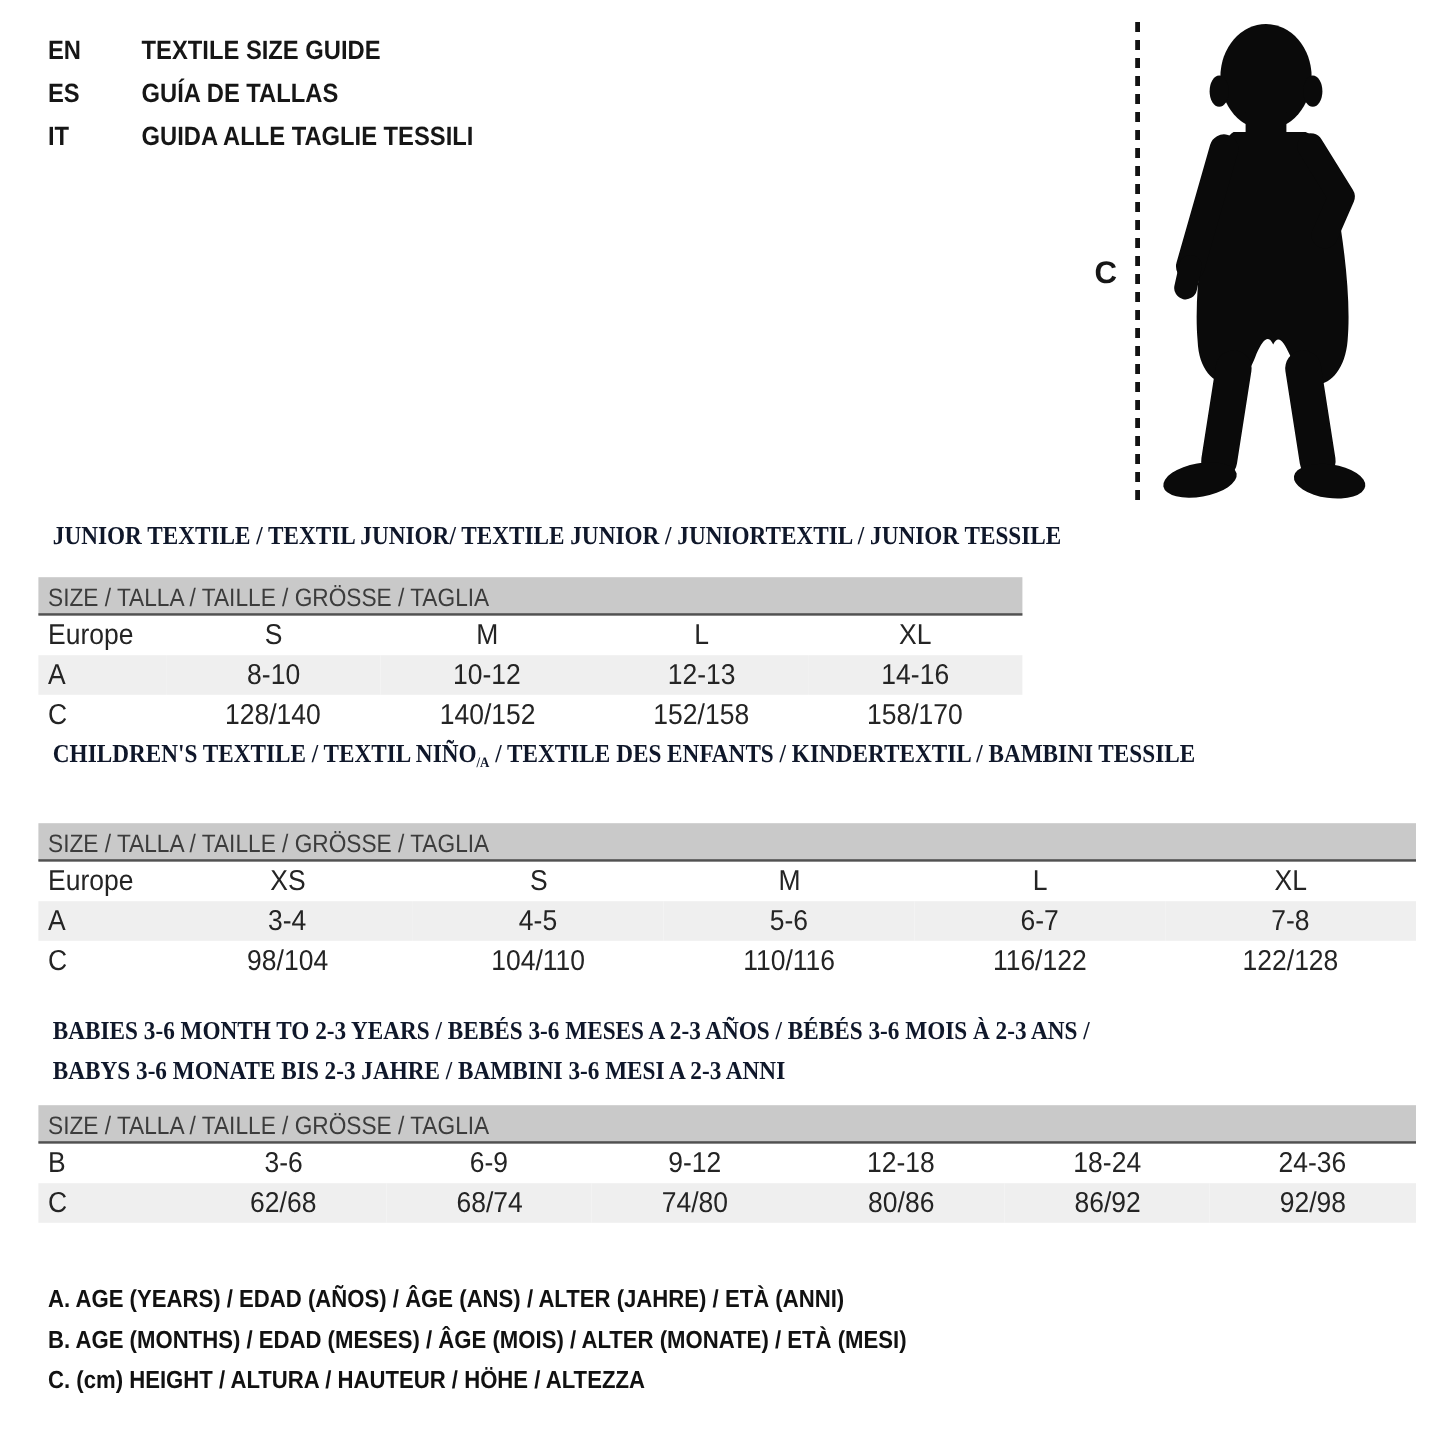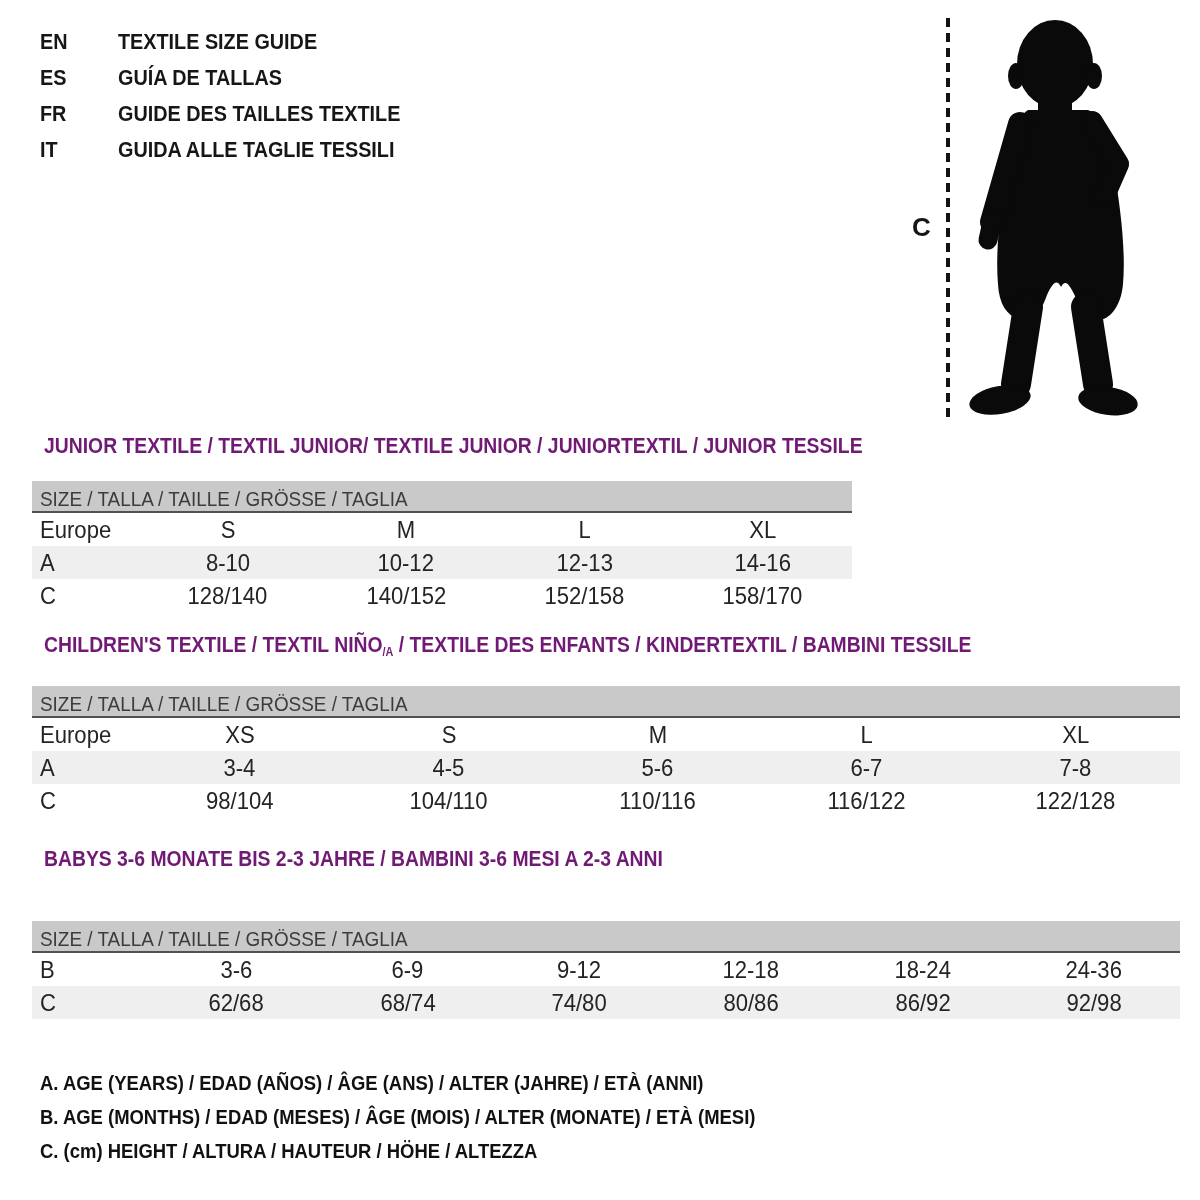--- a/index.html
+++ b/index.html
@@ -33,24 +33,24 @@
 
   
   .dash-line{
     position:absolute;left:946px;top:18px;width:4px;height:400px;
     background:repeating-linear-gradient(to bottom,#121212 0px,#121212 9px,transparent 9px,transparent 15px);
   }
   .figure-c{position:absolute;left:912px;top:212px;font-size:26px;font-weight:700;}
   .toddler-svg{position:absolute;left:958px;top:12px;color:var(--silhouette);}
 
   
-  .section-title{position:absolute;left:44px;font-size:21.5px;font-weight:700;color:#701a75;}
+  .section-title{position:absolute;left:44px;font-size:21.5px;font-weight:700;color:#0f172a;font-family:Liberation Serif, serif;}
   .title-sub{font-size:12px;vertical-align:-4px;font-weight:700;}
   #junior-title{top:434px;}
-  #children-title{top:633px;text-align:right;}
+  #children-title{top:616px;text-align:right;}
   #babies-title{top:843px;line-height:33px;}
 
   
   .size-block{position:absolute;left:32px;}
   #junior-block{top:481px;width:820px;}
   #children-block{top:686px;width:1148px;}
   #babies-block{top:921px;width:1148px;}
   .size-bar{
     height:32px;background:var(--bar-bg);border-bottom:2px solid var(--bar-border);
     display:flex;align-items:flex-end;padding-left:8px;
@@ -72,24 +72,20 @@
 <div class="page">
 
   <div class="lang-header">
     <div class="lang-row">
       <span class="lang-code"><span class="cond">EN</span></span>
       <span class="lang-title"><span class="cond">TEXTILE SIZE GUIDE</span></span>
     </div>
     <div class="lang-row">
       <span class="lang-code"><span class="cond">ES</span></span>
       <span class="lang-title"><span class="cond">GUÍA DE TALLAS</span></span>
-    </div>
-    <div class="lang-row">
-      <span class="lang-code"><span class="cond">FR</span></span>
-      <span class="lang-title"><span class="cond">GUIDE DES TAILLES TEXTILE</span></span>
     </div>
     <div class="lang-row">
       <span class="lang-code"><span class="cond">IT</span></span>
       <span class="lang-title"><span class="cond">GUIDA ALLE TAGLIE TESSILI</span></span>
     </div>
   </div>
 
   <div class="dash-line"></div>
   <div class="figure-c">C</div>
   <svg class="toddler-svg" width="185" height="410" viewBox="0 0 185 410" aria-hidden="true">
@@ -189,20 +185,21 @@
         <td><span class="cond-c">104/110</span></td>
         <td><span class="cond-c">110/116</span></td>
         <td><span class="cond-c">116/122</span></td>
         <td><span class="cond-c">122/128</span></td>
       </tr>
     </tbody>
       </table>
   </div>
 
   <div class="section-title" id="babies-title">
+    <div><span class="cond">BABIES 3-6 MONTH TO 2-3 YEARS / BEBÉS 3-6 MESES A 2-3 AÑOS / BÉBÉS 3-6 MOIS À 2-3 ANS /</span></div>
     <div><span class="cond">BABYS 3-6 MONATE BIS 2-3 JAHRE / BAMBINI 3-6 MESI A 2-3 ANNI</span></div>
   </div>
   <div class="size-block" id="babies-block">
     <div class="size-bar">
       <span class="cond">SIZE / TALLA / TAILLE / GRÖSSE / TAGLIA</span>
     </div>
     <table class="size-table">
       <colgroup>
           <col style="width:10.3%">
           <col style="width:14.95%">

